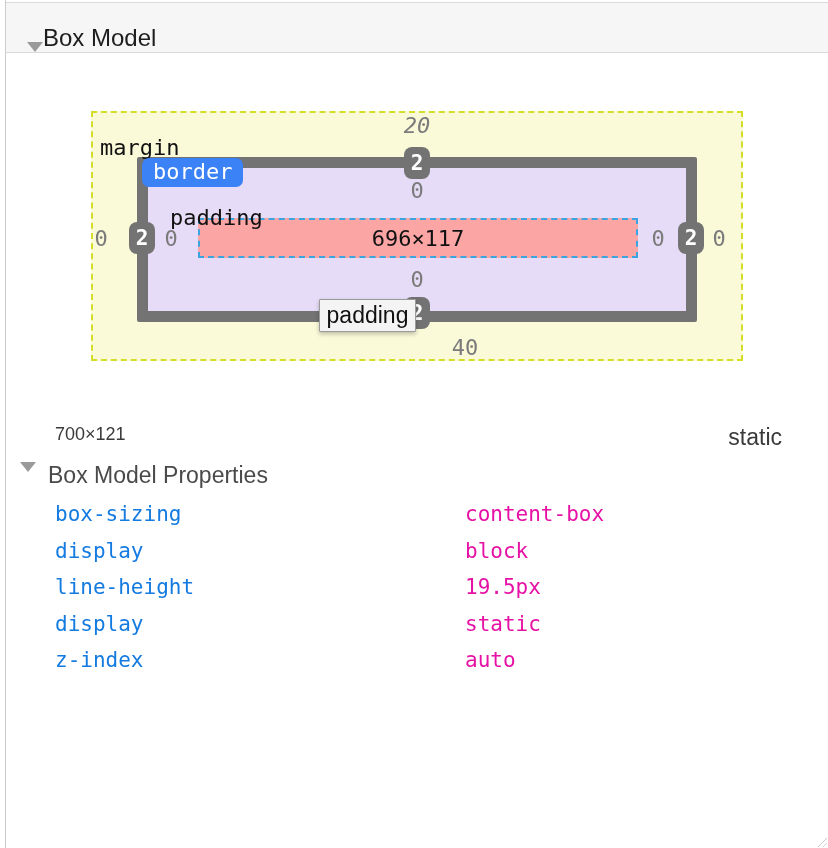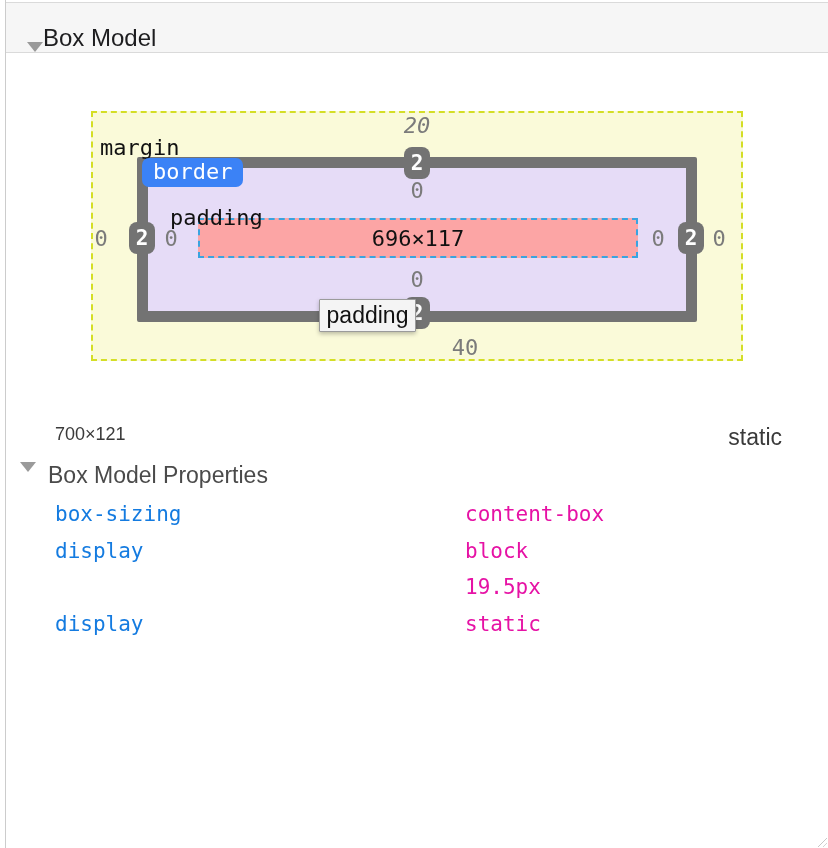--- a/index.html
+++ b/index.html
@@ -105,24 +105,29 @@
 <div class="props-list">
   <div class="prop-row">
     <span class="prop-name mono">box-sizing</span>
     <span class="prop-value mono">content-box</span>
   </div>
   <div class="prop-row">
     <span class="prop-name mono">display</span>
     <span class="prop-value mono">block</span>
   </div>
   <div class="prop-row">
+    <span class="prop-name mono">line-height</span>
     <span class="prop-value mono">19.5px</span>
   </div>
   <div class="prop-row">
     <span class="prop-name mono">display</span>
     <span class="prop-value mono">static</span>
+  </div>
+  <div class="prop-row">
+    <span class="prop-name mono">z-index</span>
+    <span class="prop-value mono">auto</span>
   </div>
 </div>
 
 <svg class="resize-grip" viewBox="0 0 14 14">
   <line x1="4" y1="13" x2="13" y2="4" stroke="#c8c8c8" stroke-width="1"></line>
   <line x1="9" y1="13" x2="13" y2="9" stroke="#d4d4d4" stroke-width="1"></line>
 </svg>
 
 </body></html>

